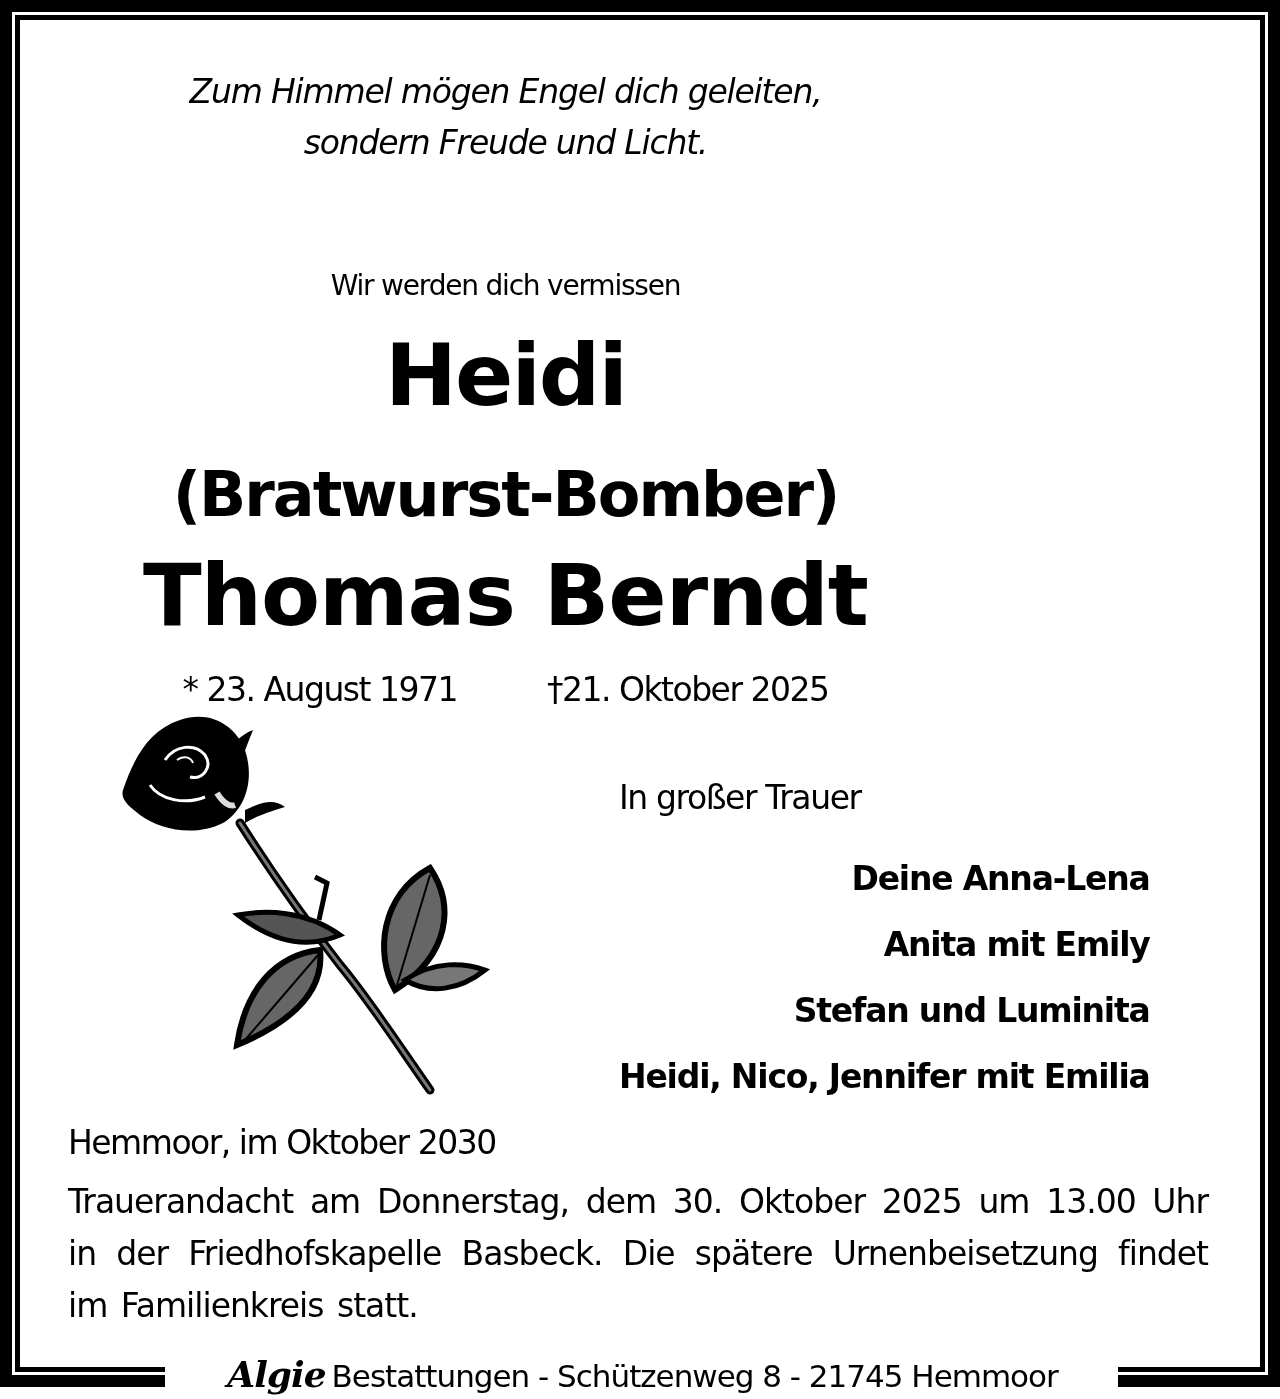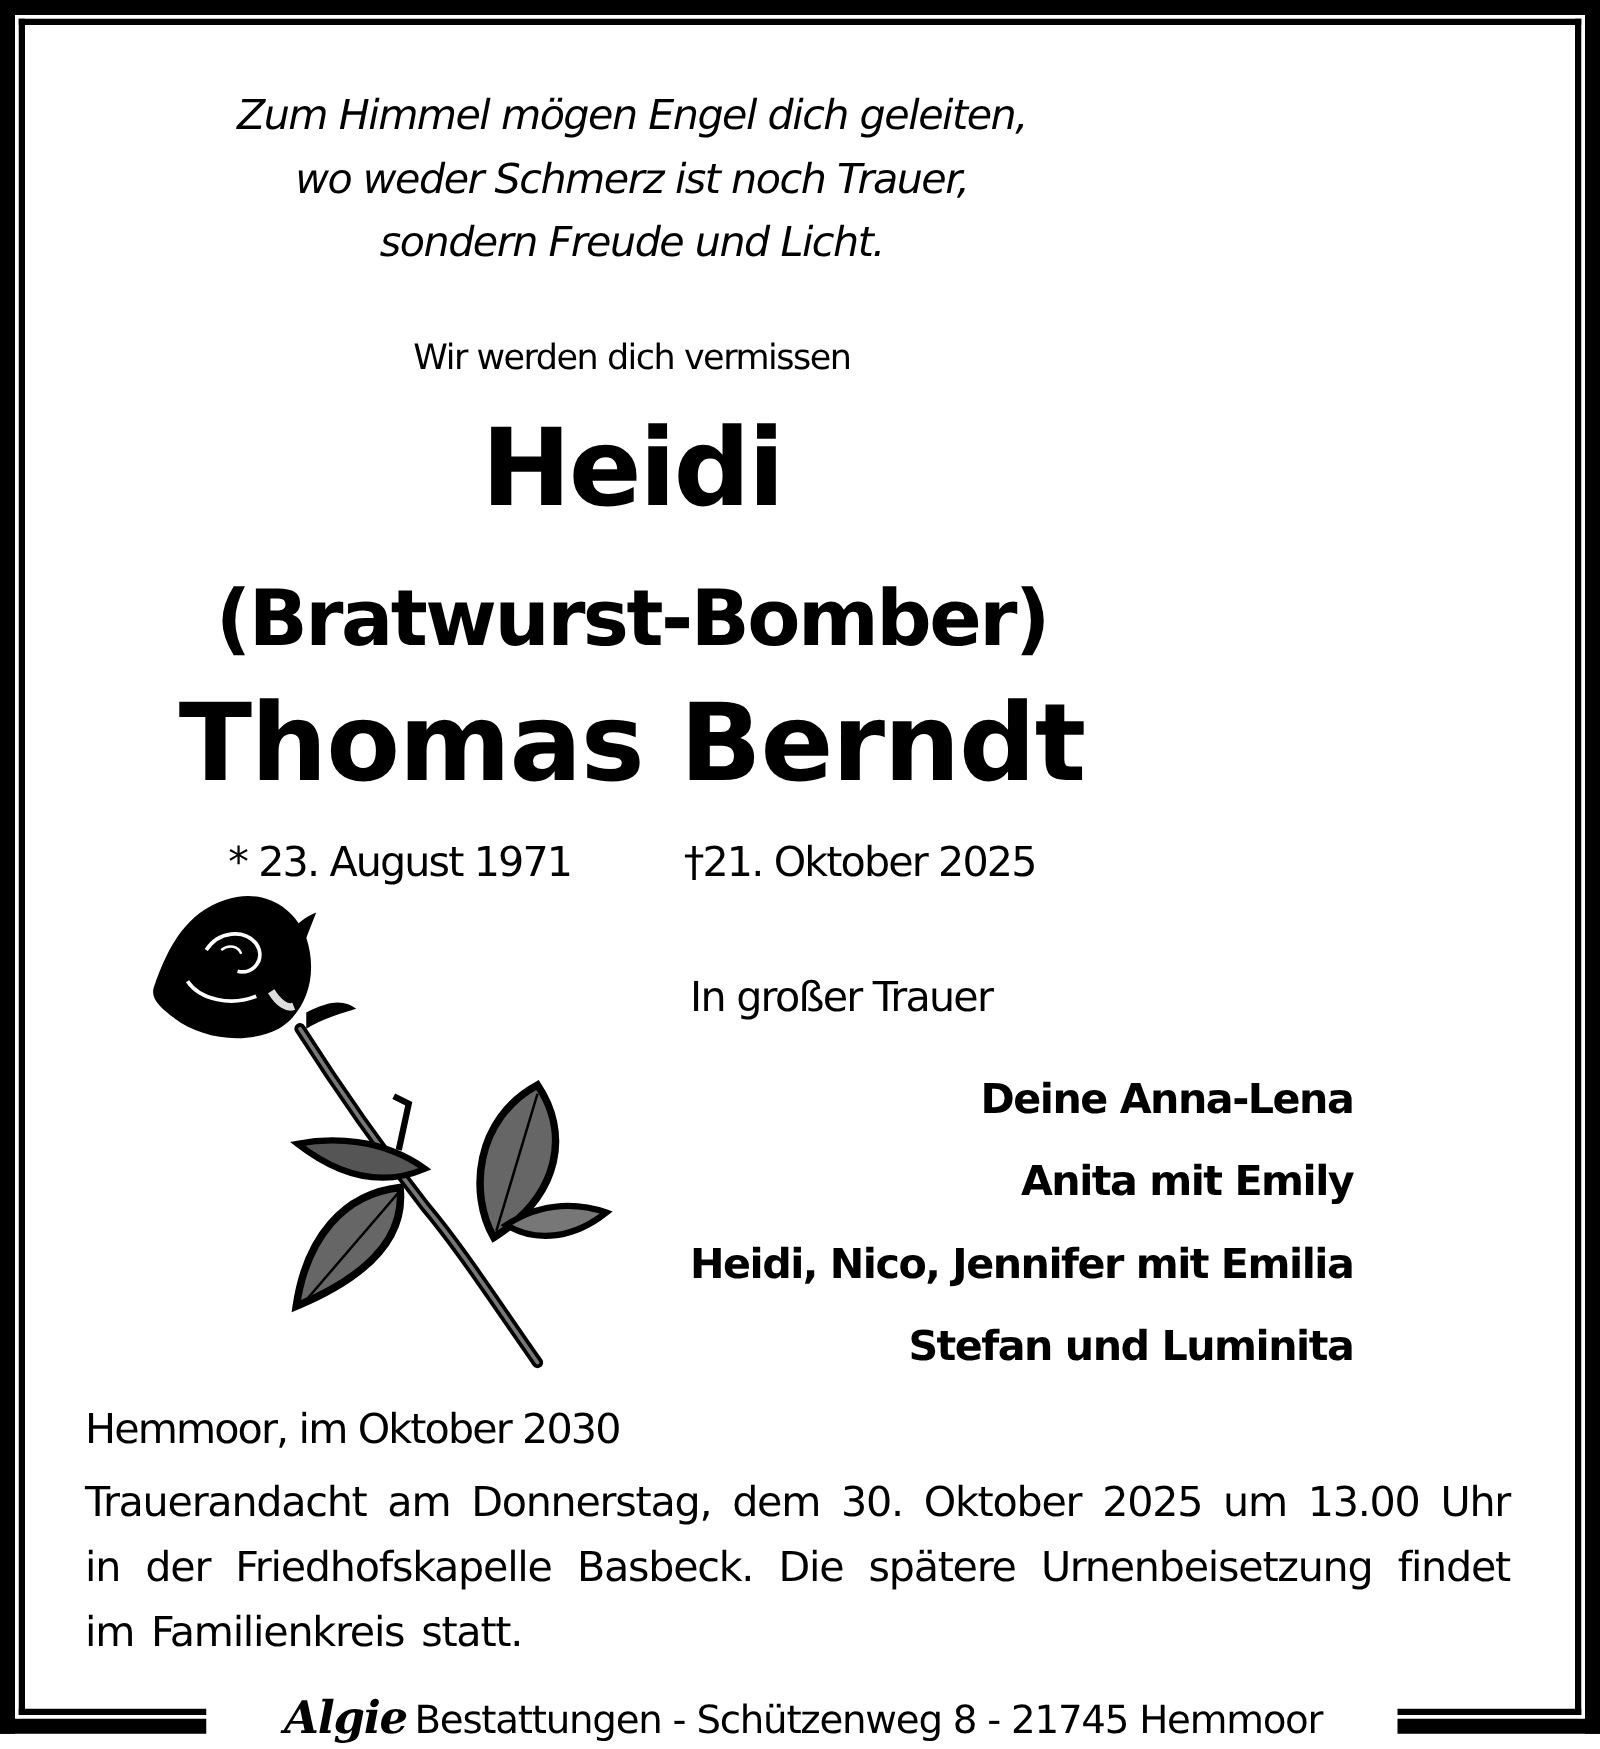--- a/index.html
+++ b/index.html
@@ -24,21 +24,21 @@
     .miss { top: 262px; font-size: 28px; letter-spacing: -1.2px; line-height: 48px; }
     .first-name { top: 325px; font-size: 86px; font-weight: bold; letter-spacing: -2px; line-height: 100px; }
     .nickname { top: 455px; font-size: 62px; font-weight: bold; letter-spacing: -2px; line-height: 80px; }
     .last-name { top: 545px; font-size: 86px; font-weight: bold; letter-spacing: -1px; line-height: 100px; }
 
     .dates { top: 666px; font-size: 33px; letter-spacing: -1.5px; line-height: 48px; }
     .dates .birth { display: inline-block; margin-right: 90px; }
 
     .rose { position: absolute; left: 105px; top: 705px; width: 390px; height: 400px; }
 
-    .mourners { position: absolute; left: 552px; top: 772px; }
+    .mourners { position: absolute; left: 619px; top: 772px; }
     .mourners .intro { font-size: 33px; letter-spacing: -1.4px; line-height: 52px; margin-bottom: 22px; }
     .mourners .name { font-size: 33px; font-weight: bold; letter-spacing: -1.2px; line-height: 66px; text-align: right; }
 
     .place-date { position: absolute; left: 68px; top: 1118px; font-size: 33px; letter-spacing: -1.5px; line-height: 50px; }
 
     .service { position: absolute; left: 68px; top: 1176px; width: 1140px; font-size: 33px; line-height: 52px; text-align: justify; text-align-last: left; letter-spacing: -1px; word-spacing: 4px; }
 
     .footer { position: absolute; left: 170px; top: 1352px; width: 945px; text-align: center; font-size: 31px; line-height: 44px; white-space: nowrap; letter-spacing: -1px; }
     .footer .brand { font-family: "DejaVu Serif", serif; font-style: italic; font-weight: bold; font-size: 36px; letter-spacing: -1px; margin-right: 6px; }
   </style>
@@ -51,21 +51,20 @@
 <div class="frame-inner-top"></div>
 <div class="frame-inner-left"></div>
 <div class="frame-inner-right"></div>
 <div class="footer-line-left-inner"></div>
 <div class="footer-line-left-outer"></div>
 <div class="footer-line-right-inner"></div>
 <div class="footer-line-right-outer"></div>
 
 <div class="center verse">
   <div>Zum Himmel mögen Engel dich geleiten,</div>
-  <div>wo weder Schmerz ist noch Trauer,</div>
   <div>sondern Freude und Licht.</div>
 </div>
 
 <div class="center miss">Wir werden dich vermissen</div>
 <div class="center first-name">Heidi</div>
 <div class="center nickname">(Bratwurst-Bomber)</div>
 <div class="center last-name">Thomas Berndt</div>
 
 <div class="center dates">
   <span class="birth"><span>*</span> <span>23. August 1971</span></span><span><span>†</span><span>21. Oktober 2025</span></span>
@@ -95,22 +94,22 @@
   <path d="M60 55 C70 40 90 38 100 50 C108 62 98 75 85 72" stroke="#fff" stroke-width="3" fill="none"></path>
   <path d="M45 80 C55 95 80 100 100 92" stroke="#fff" stroke-width="3" fill="none"></path>
   <path d="M72 55 C78 50 86 52 88 58" stroke="#fff" stroke-width="2" fill="none"></path>
   <path d="M112 88 C118 98 125 102 130 100" stroke="#ddd" stroke-width="6" fill="none"></path>
 </svg>
 
 <div class="mourners">
   <div class="intro">In großer Trauer</div>
   <div class="name">Deine Anna-Lena</div>
   <div class="name">Anita mit Emily</div>
+  <div class="name">Stefan und Luminita</div>
   <div class="name">Heidi, Nico, Jennifer mit Emilia</div>
-  <div class="name">Stefan und Luminita</div>
 </div>
 
 <div class="place-date">Hemmoor, im Oktober 2030</div>
 
 <div class="service">Trauerandacht am Donnerstag, dem 30. Oktober 2025 um 13.00 Uhr in der Friedhofskapelle Basbeck. Die spätere Urnenbeisetzung findet im Familienkreis statt.</div>
 
 <div class="footer">
   <span class="brand">Algie</span><span>Bestattungen - Schützenweg 8 - 21745 Hemmoor</span>
 </div>
 

